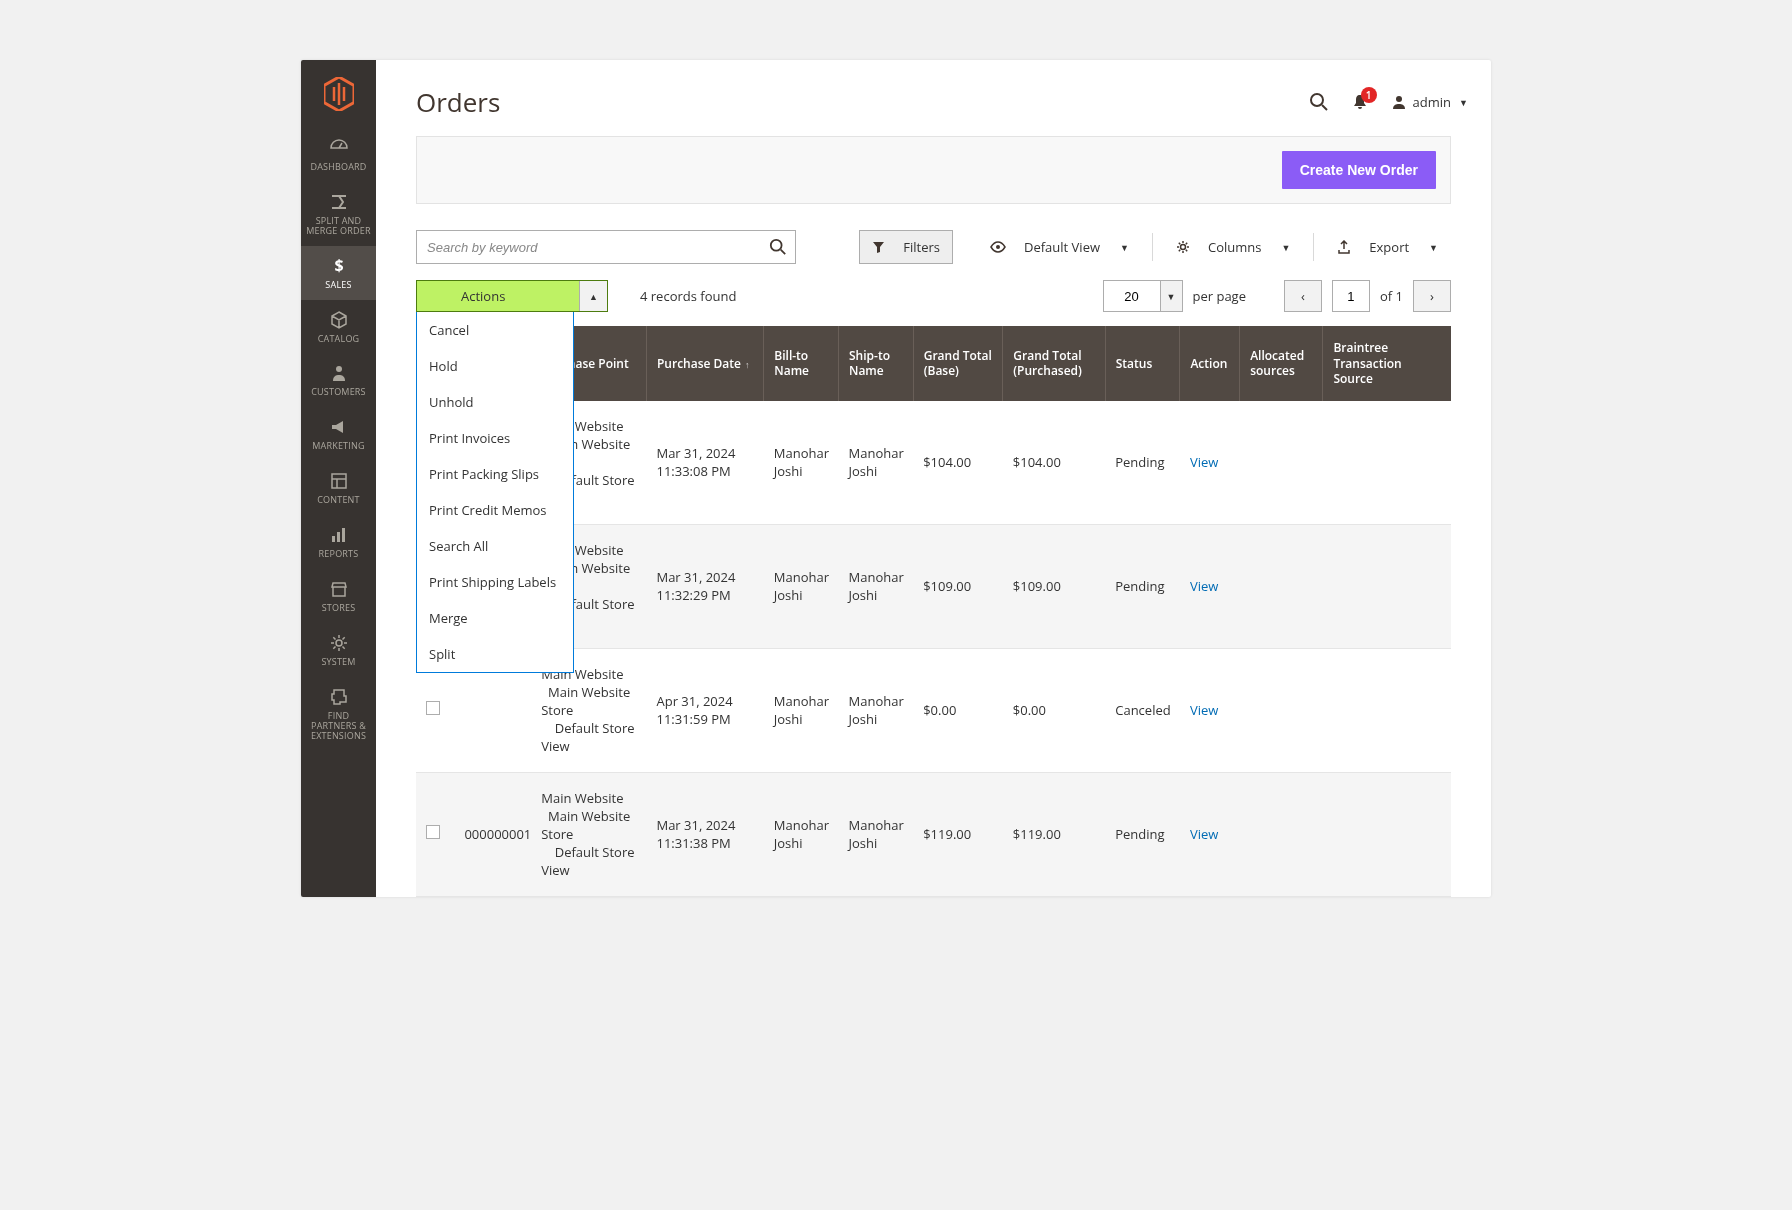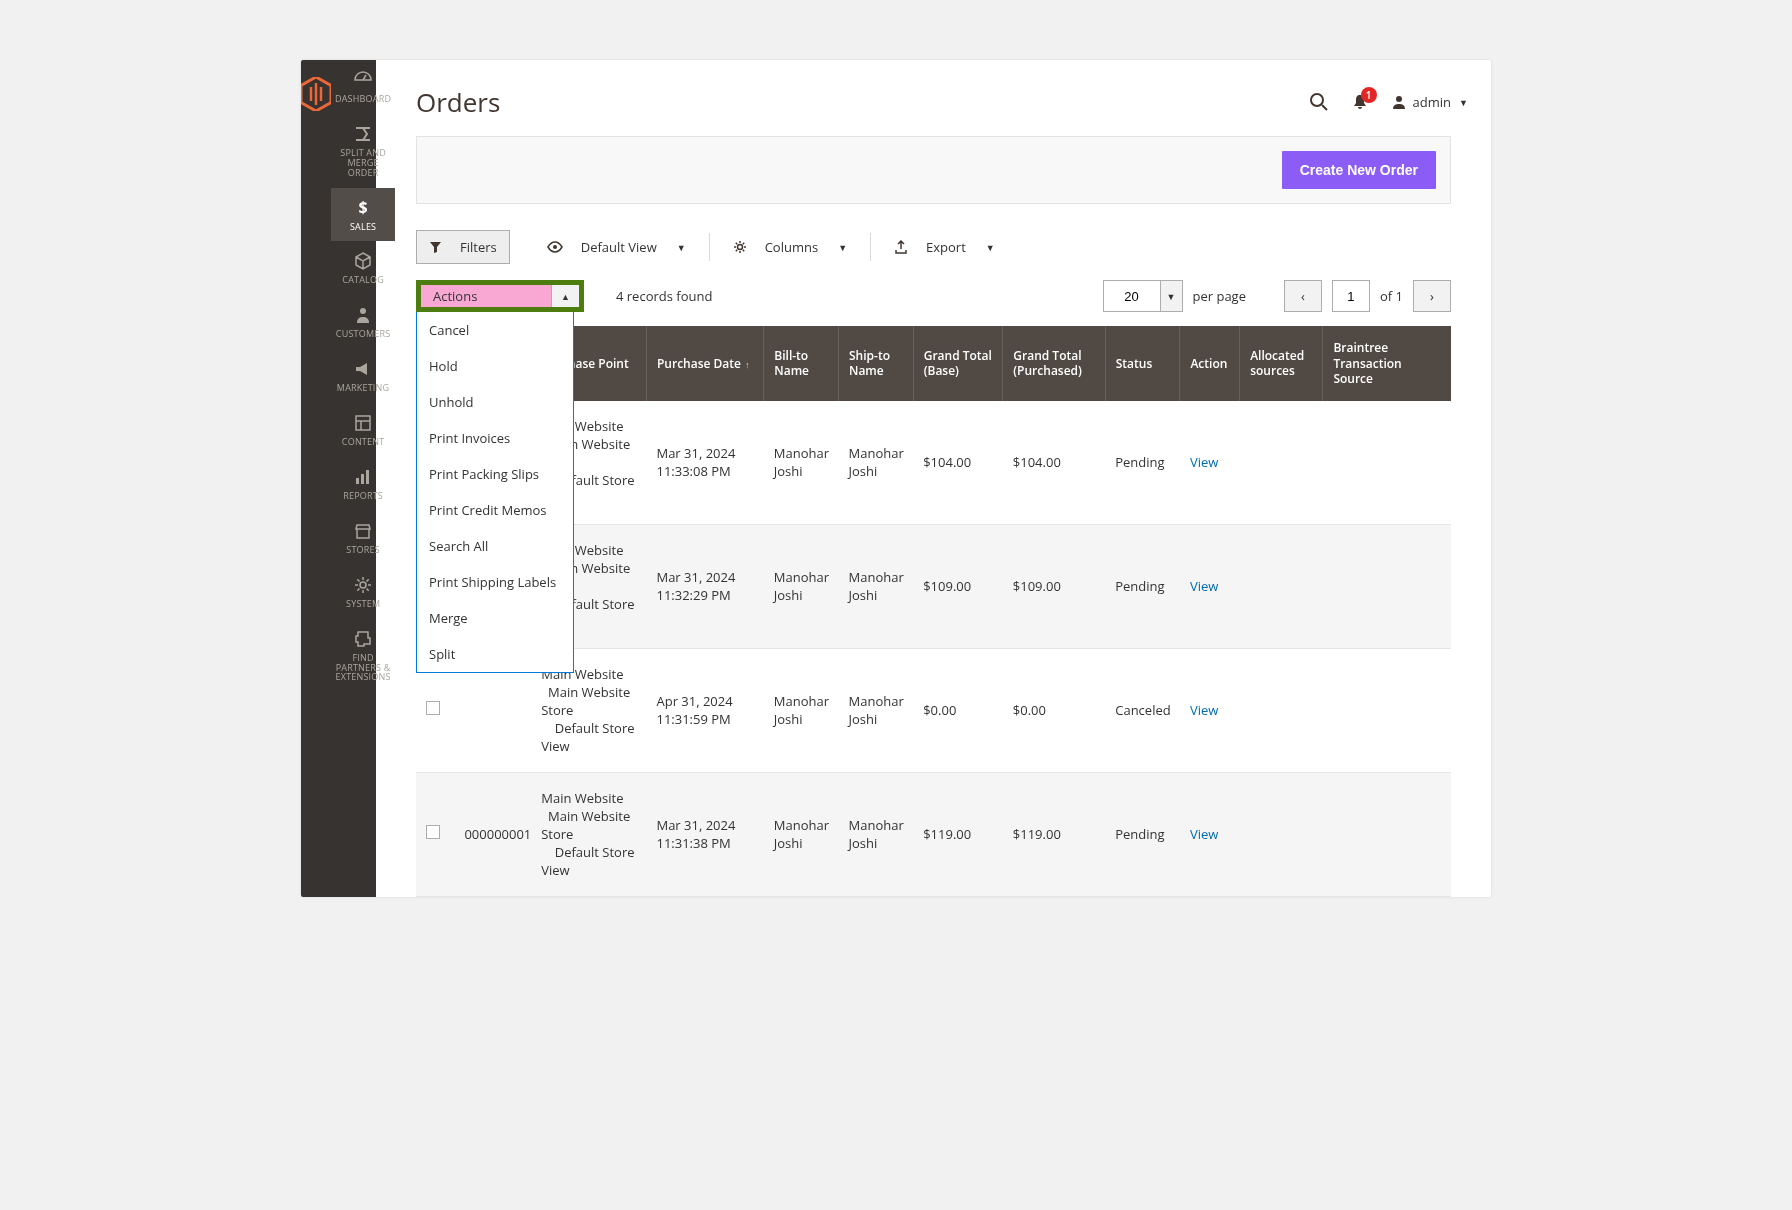--- a/index.html
+++ b/index.html
@@ -1,20 +1,20 @@
 <!DOCTYPE html>
 <html><head>
 <meta charset="utf-8">
 <style>
 * { box-sizing: border-box; margin: 0; padding: 0; }
 body { font-family: 'Open Sans', Arial, sans-serif; background: #f1f1f1; font-size: 13px; color: #333; }
 .app-wrapper { display: flex; background: #fff; margin: 60px auto; width: 1190px; min-height: 770px; box-shadow: 0 0 3px rgba(0,0,0,0.1); border-radius: 2px; overflow: hidden; }
 
 
-.sidebar { width: 75px; background: #373330; display: flex; flex-direction: row; align-items: stretch; flex-shrink: 0; }
+.sidebar { width: 75px; background: #373330; display: flex; flex-direction: column; align-items: stretch; flex-shrink: 0; }
 .logo-box { height: 68px; display: flex; align-items: center; justify-content: center; }
 .logo-hex { width: 30px; height: 34px; position: relative; }
 .nav-item { display: flex; flex-direction: column; align-items: center; justify-content: center; padding: 10px 4px; color: #aaa69d; font-size: 9px; text-align: center; cursor: pointer; gap: 4px; line-height: 1.1; }
 .nav-item.active { background: #524d49; color: #fff; }
 .nav-icon { width: 20px; height: 20px; display: flex; align-items: center; justify-content: center; }
 .nav-label { text-transform: uppercase; letter-spacing: 0.2px; }
 
 
 .main { flex: 1; padding: 0; overflow: hidden; }
 .header-row { display: flex; align-items: center; justify-content: space-between; padding: 24px 23px 16px 40px; }
@@ -33,21 +33,21 @@
 .search-box input::placeholder { color: #888; font-style: italic; }
 .search-ico { width: 34px; display: flex; align-items: center; justify-content: center; cursor: pointer; }
 .toolbar-right { display: flex; align-items: center; gap: 0; }
 .tool-btn { display: flex; align-items: center; gap: 18px; padding: 7px 12px; cursor: pointer; font-size: 13px; border: 1px solid transparent; }
 .tool-btn.filters { background: #eee; border: 1px solid #adadad; margin-right: 24px; }
 .sep { width: 1px; height: 28px; background: #d9d9d9; margin: 0 10px; }
 .caret-down { font-size: 9px; margin-left: 2px; }
 
 .secondrow { display: flex; align-items: center; justify-content: space-between; padding: 0 40px 4px 40px; position: relative; }
 .actions-wrap { display: flex; align-items: center; gap: 32px; position: relative; }
-.actions-select { display: flex; align-items: center; border: 5px solid #4d7c0f; height: 32px; background: #f9a8d4; }
+.actions-select { display: flex; align-items: center; border: 1px solid #4d7c0f; height: 32px; background: #bef264; padding-left: 32px; }
 .actions-select .lbl { padding: 0 12px; width: 130px; font-size: 13px; }
 .actions-select .tog { width: 28px; height: 100%; border-left: 1px solid #adadad; background: #f2f2f2; display: flex; align-items: center; justify-content: center; font-size: 9px; }
 .records { font-size: 13px; }
 .actions-menu { position: absolute; top: 32px; left: 0; width: 158px; background: #fff; border: 1px solid #007bdb; border-top: none; z-index: 10; }
 .actions-menu .mi { padding: 9px 12px; cursor: pointer; font-size: 13px; }
 
 .pager { display: flex; align-items: center; gap: 10px; }
 .pager input { width: 58px; height: 32px; border: 1px solid #adadad; text-align: center; font-size: 13px; }
 .pager .sel { display: flex; }
 .pager .sel .tog { width: 22px; border: 1px solid #adadad; border-left: none; background: #f2f2f2; display: flex; align-items: center; justify-content: center; font-size: 9px; }
@@ -201,20 +201,29 @@
           <span class="caret-down">▼</span>
         </div>
       </div>
     </div>
 
     <div class="action-bar">
       <button class="primary-btn">Create New Order</button>
     </div>
 
     <div class="toolbar">
+      <div class="search-box">
+        <input type="text" placeholder="Search by keyword" style="">
+        <div class="search-ico">
+          <svg width="18" height="18" viewBox="0 0 20 20">
+              <circle cx="8" cy="8" r="6" fill="none" stroke="#41362f" stroke-width="2"></circle>
+              <line x1="13" y1="13" x2="18" y2="18" stroke="#41362f" stroke-width="2"></line>
+            </svg>
+        </div>
+      </div>
       <div class="toolbar-right">
         <div class="tool-btn filters">
           <svg width="13" height="13" viewBox="0 0 13 13">
               <path d="M1 1 L12 1 L8 6 L8 11 L5 12 L5 6 Z" fill="#41362f"></path>
             </svg>
           <span>Filters</span>
         </div>
         <div class="tool-btn">
           <svg width="16" height="12" viewBox="0 0 16 12">
               <path d="M8 1 C4 1 1 6 1 6 C1 6 4 11 8 11 C12 11 15 6 15 6 C15 6 12 1 8 1 Z" fill="none" stroke="#41362f" stroke-width="1.5"></path>

